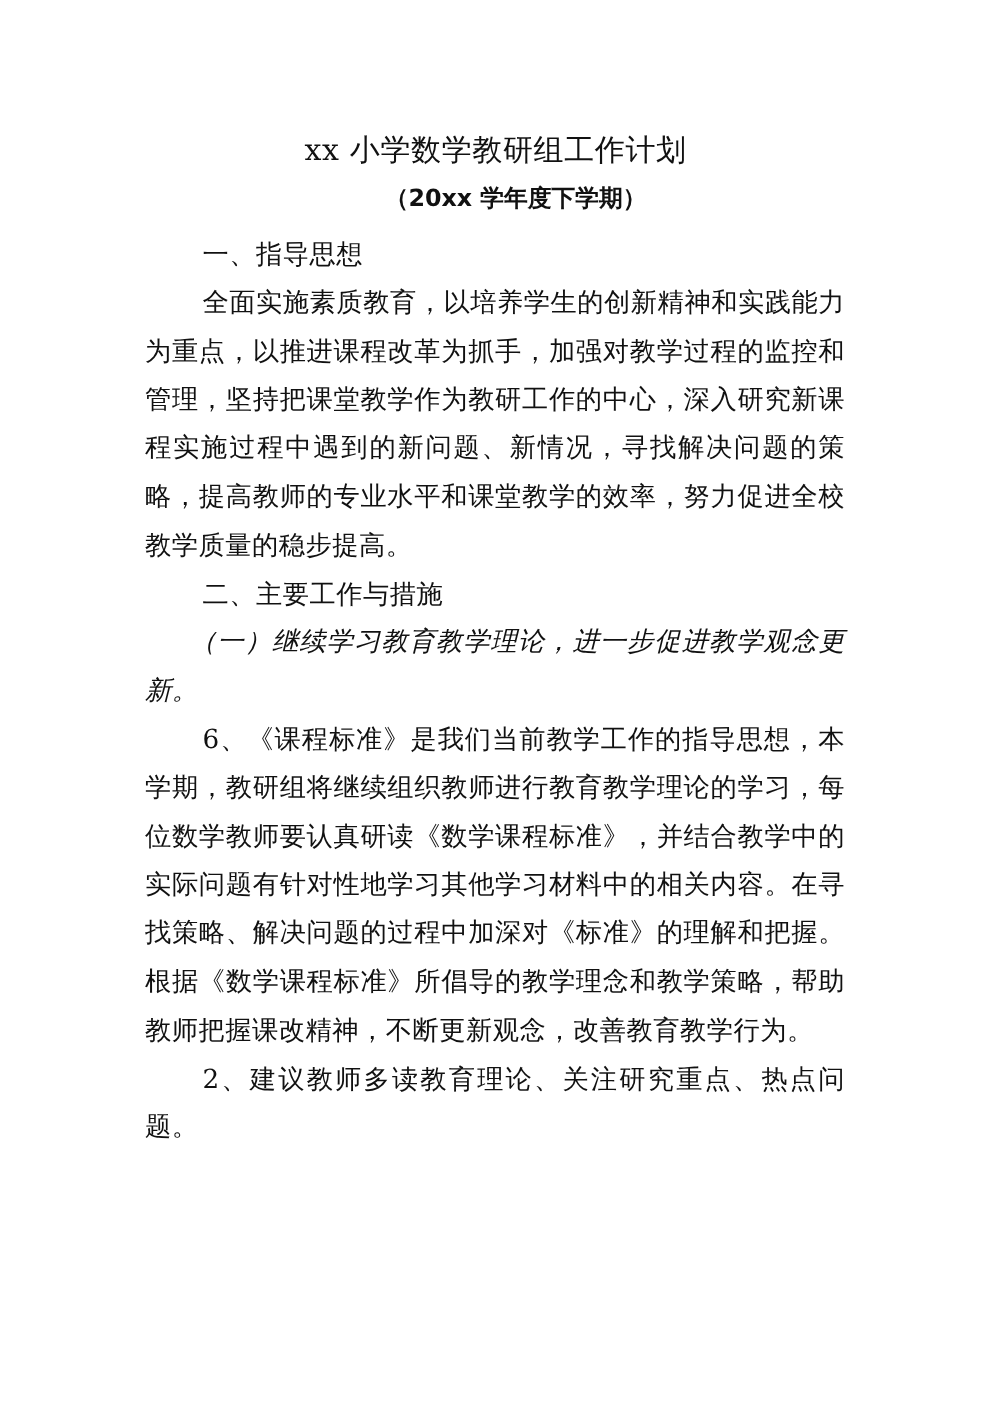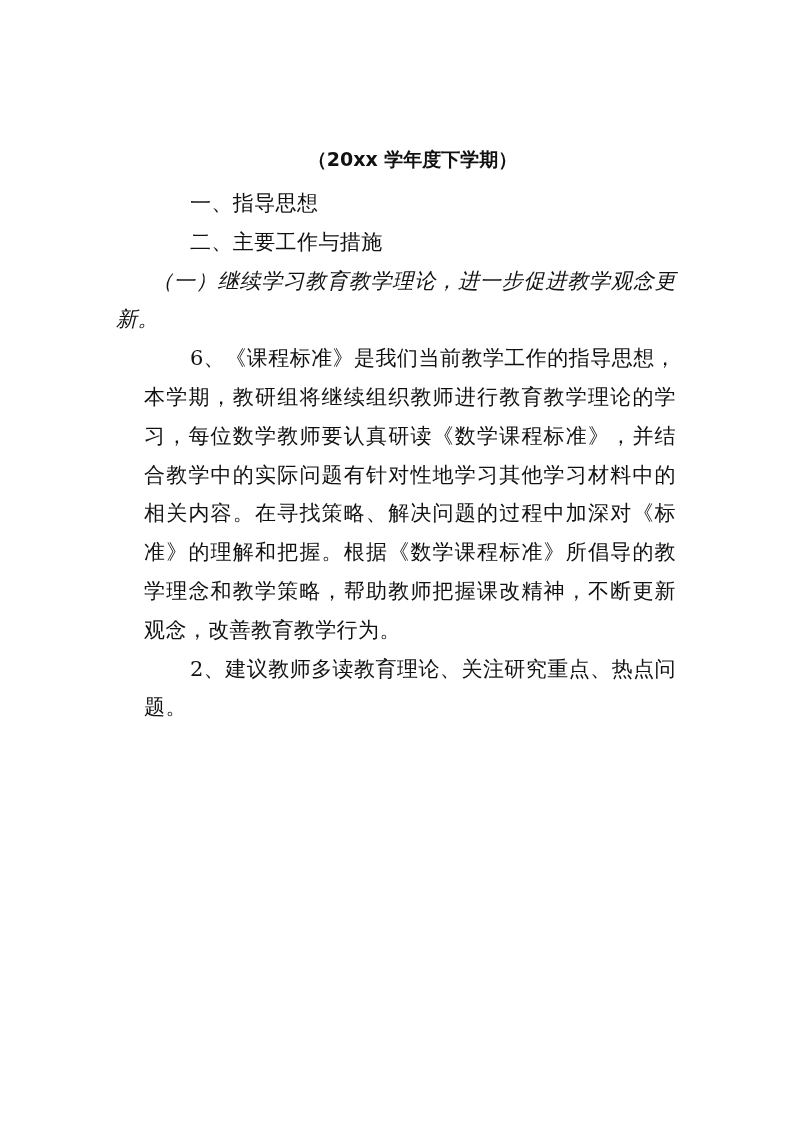--- a/index.html
+++ b/index.html
@@ -53,35 +53,36 @@
     .p {
       margin: 0;
       font-size: 21px;
       line-height: 38.8px;
       text-align: justify;
       text-align-last: left;
       letter-spacing: 0.4px;
     }
     .indent {
       text-indent: 46px;
-      margin-left: 28px;
     }
     .sub-indent {
       text-indent: 36px;
       font-style: italic;
     }
   </style>
 </head>
 <body>
 
 <div class="page">
+  <div class="title">xx 小学数学教研组工作计划</div>
   <div class="subtitle">（20xx 学年度下学期）</div>
 
   <div class="body">
     <p class="p indent">一、指导思想</p>
+    <p class="p indent">全面实施素质教育，以培养学生的创新精神和实践能力为重点，以推进课程改革为抓手，加强对教学过程的监控和管理，坚持把课堂教学作为教研工作的中心，深入研究新课程实施过程中遇到的新问题、新情况，寻找解决问题的策略，提高教师的专业水平和课堂教学的效率，努力促进全校教学质量的稳步提高。</p>
 
     <p class="p indent">二、主要工作与措施</p>
     <p class="p sub-indent">（一）继续学习教育教学理论，进一步促进教学观念更新。</p>
 
     <p class="p indent">6、《课程标准》是我们当前教学工作的指导思想，本学期，教研组将继续组织教师进行教育教学理论的学习，每位数学教师要认真研读《数学课程标准》，并结合教学中的实际问题有针对性地学习其他学习材料中的相关内容。在寻找策略、解决问题的过程中加深对《标准》的理解和把握。根据《数学课程标准》所倡导的教学理念和教学策略，帮助教师把握课改精神，不断更新观念，改善教育教学行为。</p>
     <p class="p indent">2、建议教师多读教育理论、关注研究重点、热点问题。</p>
   </div>
 </div>
 
 </body></html>

